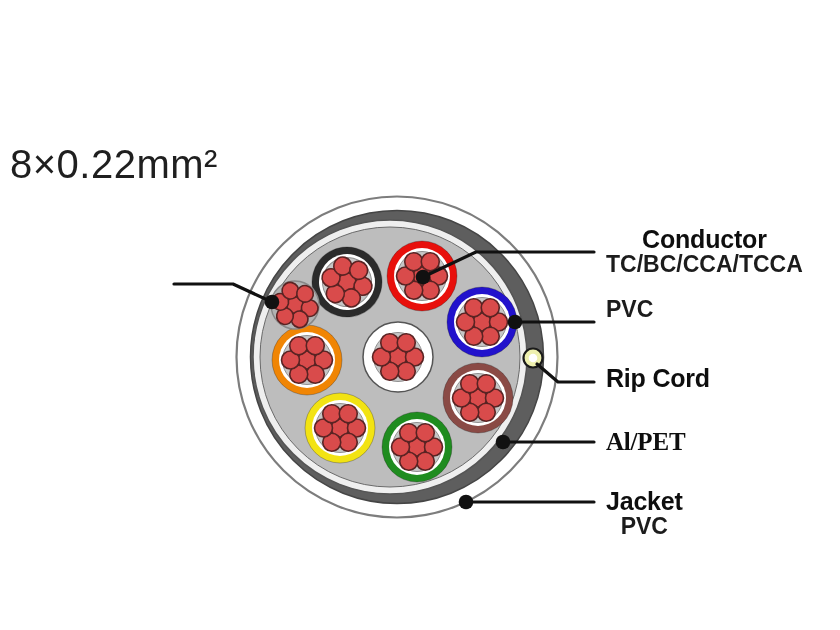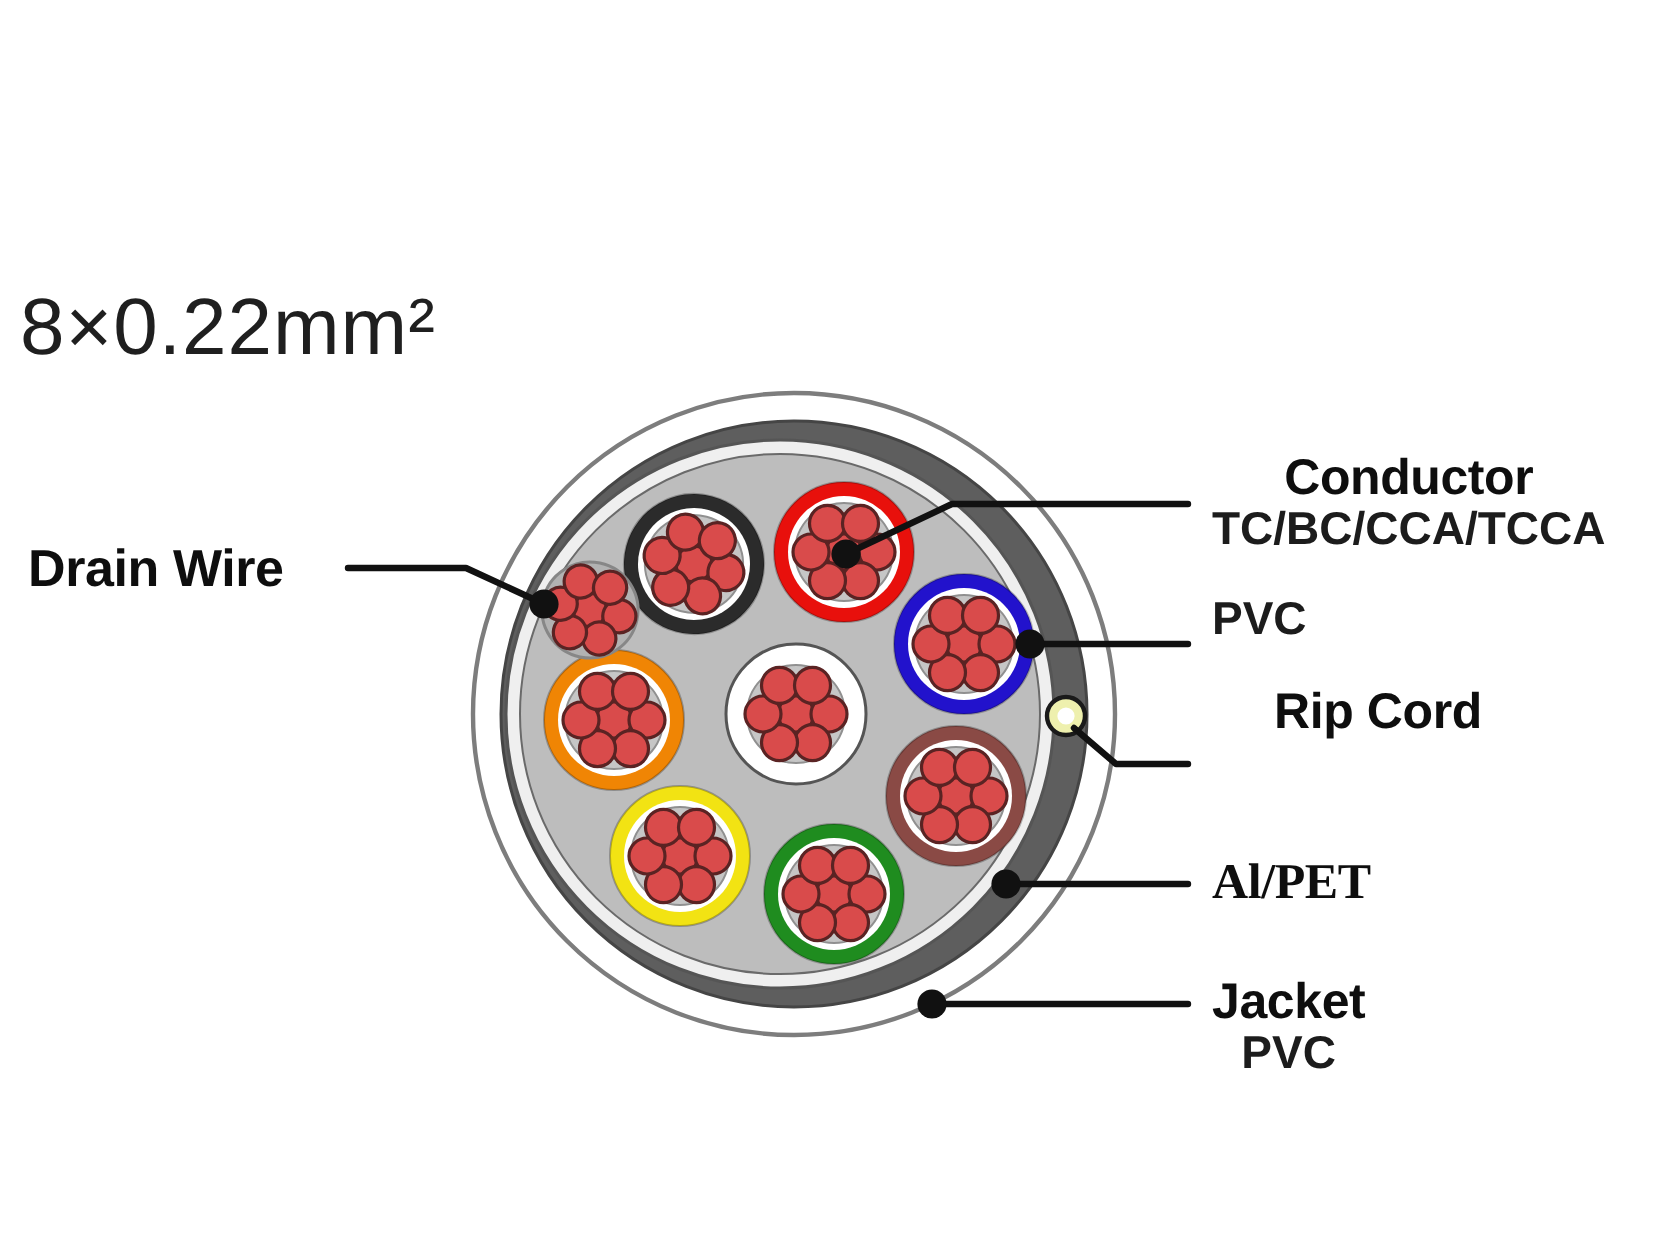--- a/index.html
+++ b/index.html
@@ -154,34 +154,31 @@
         <polyline points="537,364 558,382 594,382" fill="none" stroke="#111111" stroke-width="3.2" stroke-linecap="round" stroke-linejoin="round"></polyline>
         <polyline points="503,442 594,442" fill="none" stroke="#111111" stroke-width="3.2" stroke-linecap="round" stroke-linejoin="round"></polyline>
         <circle cx="503" cy="442" r="7.3" fill="#111111"></circle>
         <polyline points="466,502 594,502" fill="none" stroke="#111111" stroke-width="3.2" stroke-linecap="round" stroke-linejoin="round"></polyline>
         <circle cx="466" cy="502" r="7.3" fill="#111111"></circle>
       </g>
     </svg>
 
   <div class="spec-title">8×0.22mm²</div>
 
-  <div class="callout-label lbl-drain" style="left:14px;top:271px;">
-    <span class="main">Drain Wire</span>
-  </div>
 
   <div class="callout-label" style="left:606px;top:227px;text-align:center;">
     <span class="main">Conductor</span>
     <span class="sub">TC/BC/CCA/TCCA</span>
   </div>
 
   <div class="callout-label" style="left:606px;top:297px;">
     <span class="sub">PVC</span>
   </div>
 
-  <div class="callout-label" style="left:606px;top:344px;margin-left:31px;">
+  <div class="callout-label" style="left:606px;top:366px;">
     <span class="main">Rip Cord</span>
   </div>
 
   <div class="callout-label" style="left:606px;top:429px;font-family:Liberation Serif, serif;">
     <span class="main">Al/PET</span>
   </div>
 
   <div class="callout-label" style="left:606px;top:489px;text-align:center;">
     <span class="main">Jacket</span>
     <span class="sub">PVC</span>

